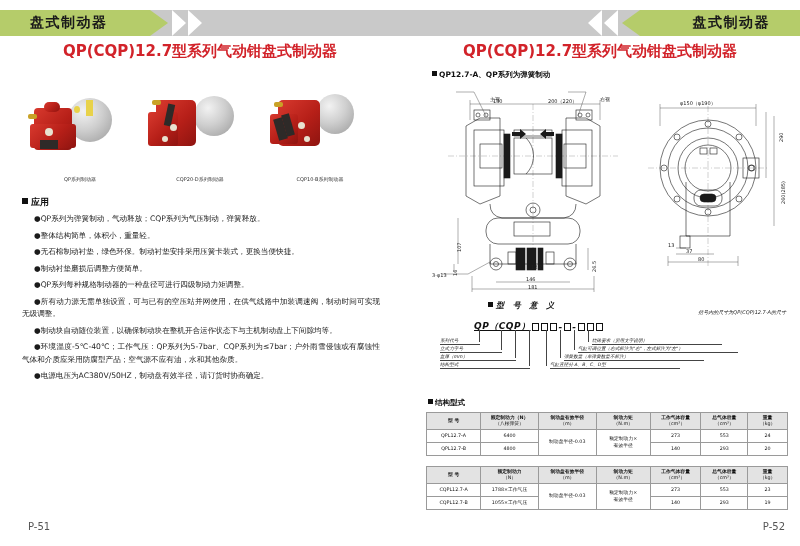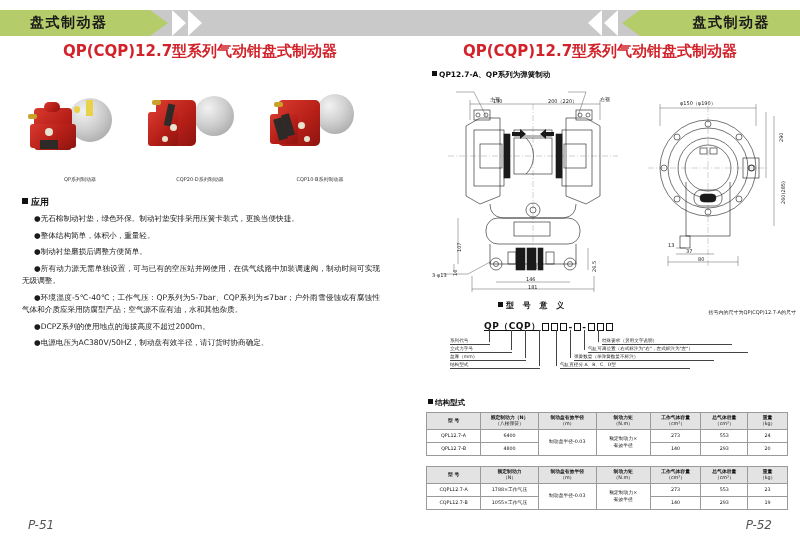--- a/index.html
+++ b/index.html
@@ -111,21 +111,21 @@
 
   .drawing { position: absolute; left: 28px; top: 86px; width: 360px; height: 210px; }
   .dim-txt {
     position: absolute; font-size: 5px; color: #222;
     font-family: "DejaVu Sans", "Liberation Sans", sans-serif;
     white-space: nowrap;
   }
   .dim-txt.vert { transform-origin: left top; transform: rotate(-90deg); }
 
   
-  .modelcode { position: absolute; left: 40px; top: 300px; width: 360px; height: 92px; }
+  .modelcode { position: absolute; left: 30px; top: 300px; width: 360px; height: 92px; font-style: italic; }
   .mc-title {
     position: absolute; left: 58px; top: 0;
     font-size: 8px; font-weight: bold; letter-spacing: 3px; color: #111;
   }
   .mc-title .sq {
     display: inline-block; width: 5px; height: 5px;
     background: #111; margin-right: 3px; vertical-align: 1px;
   }
   .mc-note {
     position: absolute; right: 4px; top: 9px;
@@ -157,24 +157,24 @@
     border: .7px solid #9a9a9a;
     text-align: center; vertical-align: middle;
     padding: 1px 0; line-height: 6.2px;
   }
   table.spec thead th { background: #e3e3e3; font-weight: bold; height: 17px; }
   table.spec tbody td { height: 13px; background: #ffffff; }
   .unit { display: block; font-weight: normal; }
 
   
   .folio {
-    position: absolute; bottom: 14px; font-size: 12px; color: #555; font-style: italic;
+    position: absolute; bottom: 14px; font-size: 10px; color: #555;
   }
   .folio-left { left: 28px; }
-  .folio-right { right: 28px; }
+  .folio-right { right: 15px; }
 </style>
 </head>
 <body>
 
 <div class="page page-left">
 
   <div class="banner banner-left">
     <div class="grey-bar"></div>
     <div class="green">
       <span class="banner-title">盘式制动器</span>
@@ -230,27 +230,29 @@
       <div class="photo-caption">CQP10-B系列制动器</div>
     </div>
   </div>
 
   <div class="body-col">
 
     <div class="sec-head">
       <span class="sq"></span><span>应用</span>
     </div>
 
+    <p class="para">●QP系列为弹簧制动，气动释放；CQP系列为气压制动，弹簧释放。</p>
+    <p class="para">●整体结构简单，体积小，重量轻。</p>
     <p class="para">●无石棉制动衬垫，绿色环保。制动衬垫安排采用压簧卡装式，更换当便快捷。</p>
-    <p class="para">●整体结构简单，体积小，重量轻。</p>
     <p class="para">●制动衬垫磨损后调整方便简单。</p>
+    <p class="para">●QP系列每种规格制动器的一种盘径可进行四级制动力矩调整。</p>
     <p class="para">●所有动力源无需单独设置，可与已有的空压站并网使用，在供气线路中加装调速阀，制动时间可实现无级调整。</p>
+    <p class="para">●制动块自动随位装置，以确保制动块在整机开合运作状态下与主机制动盘上下间隙均等。</p>
 
     <p class="para">●环境温度-5℃-40℃；工作气压：QP系列为5-7bar、CQP系列为≤7bar；户外雨雪侵蚀或有腐蚀性气体和介质应采用防腐型产品；空气源不应有油，水和其他杂质。</p>
-    <p class="para">●DCPZ系列的使用地点的海拔高度不超过2000m。</p>
     <p class="para">●电源电压为AC380V/50HZ，制动盘有效半径，请订货时协商确定。</p>
   </div>
 
   <div class="folio folio-left">P-51</div>
 </div>
 
 <div class="page page-right">
 
   <div class="banner banner-right">
     <div class="grey-bar"></div>

